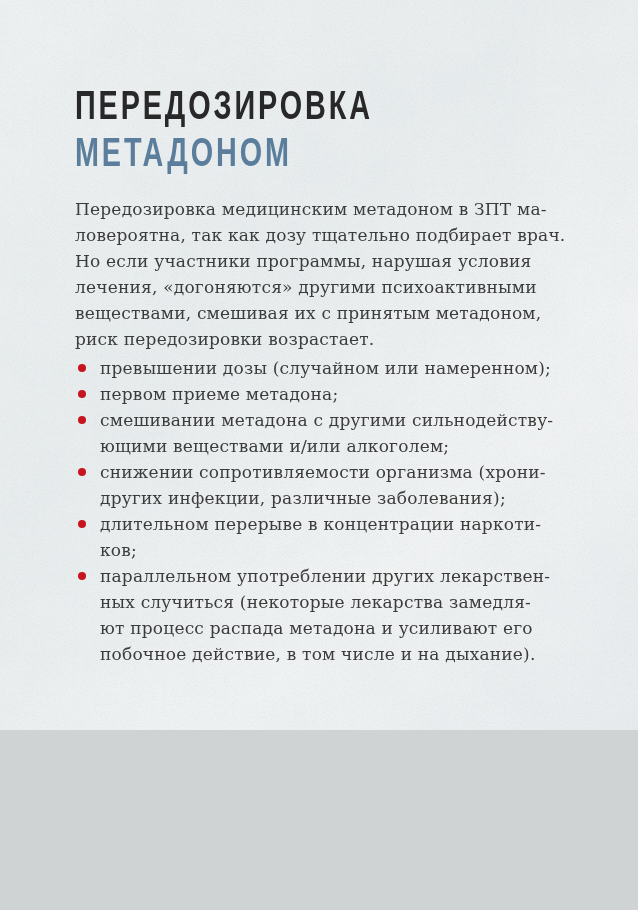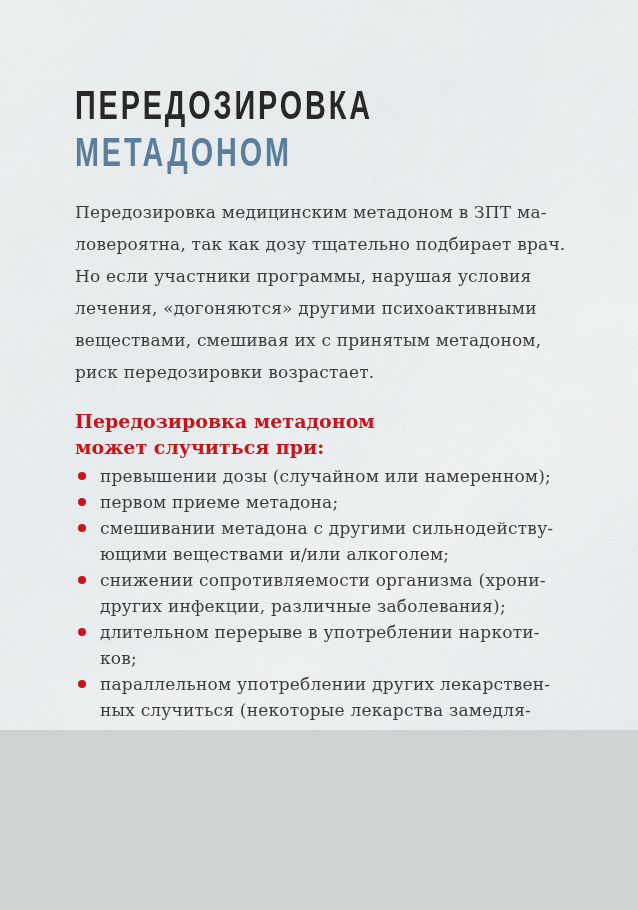--- a/index.html
+++ b/index.html
@@ -13,21 +13,21 @@
   }
   .texture{position:absolute;inset:0;width:100%;height:100%;pointer-events:none;}
   .content{position:absolute;left:75px;top:82px;width:505px;}
   .title{margin:0;transform:scaleX(0.72);transform-origin:left top;
     font-family:"Liberation Sans", sans-serif;font-weight:bold;
     font-size:40px;line-height:47px;letter-spacing:4px;white-space:nowrap;}
   .title .t1{display:block;color:#282828;}
   .title .t2{display:block;color:#5b7e9d;}
   .intro{
     margin:20px 0 0 0;
-    font-size:17px;line-height:32px;color:#3c3c3c;
+    font-size:17px;line-height:26px;color:#3c3c3c;
     white-space:pre;letter-spacing:0.2px;
   }
   .subheading{
     margin:20px 0 0 0;
     font-size:19px;line-height:26px;font-weight:bold;color:#c5161d;
     white-space:pre;
   }
   .bullets{list-style:none;margin:3px 0 0 0;padding:0;}
   .bullet{display:flex;align-items:flex-start;}
   .dot{flex:0 0 auto;width:8px;height:8px;border-radius:50%;
@@ -69,22 +69,20 @@
       <span class="t2">МЕТАДОНОМ</span>
     </h1>
 
     <p class="intro">Передозировка медицинским метадоном в ЗПТ ма-
 ловероятна, так как дозу тщательно подбирает врач.
 Но если участники программы, нарушая условия
 лечения, «догоняются» другими психоактивными
 веществами, смешивая их с принятым метадоном,
 риск передозировки возрастает.</p>
 
-    <h2 class="subheading">Передозировка метадоном
-может случиться при:</h2>
 
     <ul class="bullets">
       <li class="bullet">
         <span class="dot"></span>
         <span class="btext">превышении дозы (случайном или намеренном);</span>
       </li>
       <li class="bullet">
         <span class="dot"></span>
         <span class="btext">первом приеме метадона;</span>
       </li>
@@ -93,21 +91,21 @@
         <span class="btext">смешивании метадона с другими сильнодейству-
 ющими веществами и/или алкоголем;</span>
       </li>
       <li class="bullet">
         <span class="dot"></span>
         <span class="btext">снижении сопротивляемости организма (хрони-
 других инфекции, различные заболевания);</span>
       </li>
       <li class="bullet">
         <span class="dot"></span>
-        <span class="btext">длительном перерыве в употреблении наркоти-
+        <span class="btext">длительном перерыве в концентрации наркоти-
 ков;</span>
       </li>
       <li class="bullet">
         <span class="dot"></span>
         <span class="btext">параллельном употреблении других лекарствен-
 ных случиться (некоторые лекарства замедля-
 ют процесс распада метадона и усиливают его
 побочное действие, в том числе и на дыхание).</span>
       </li>
     </ul>

